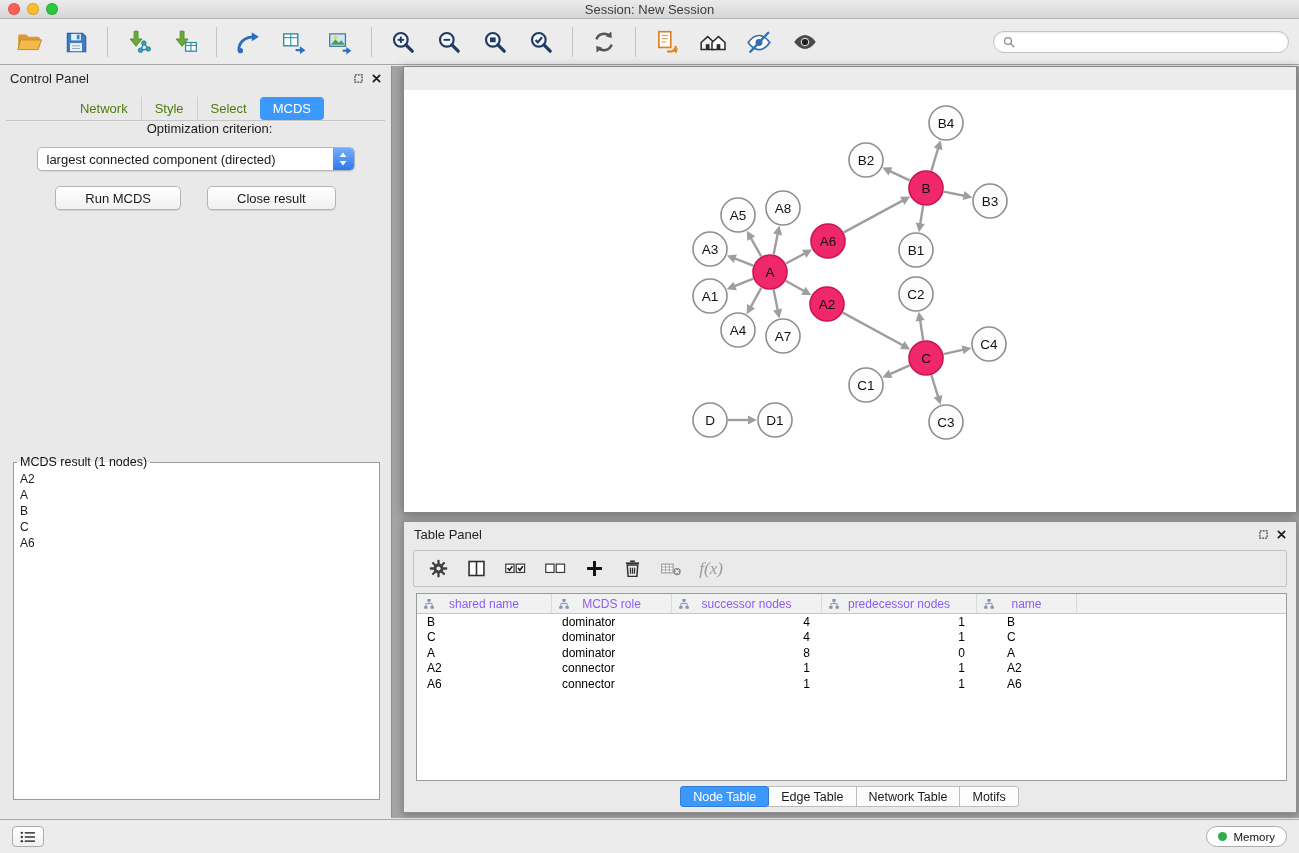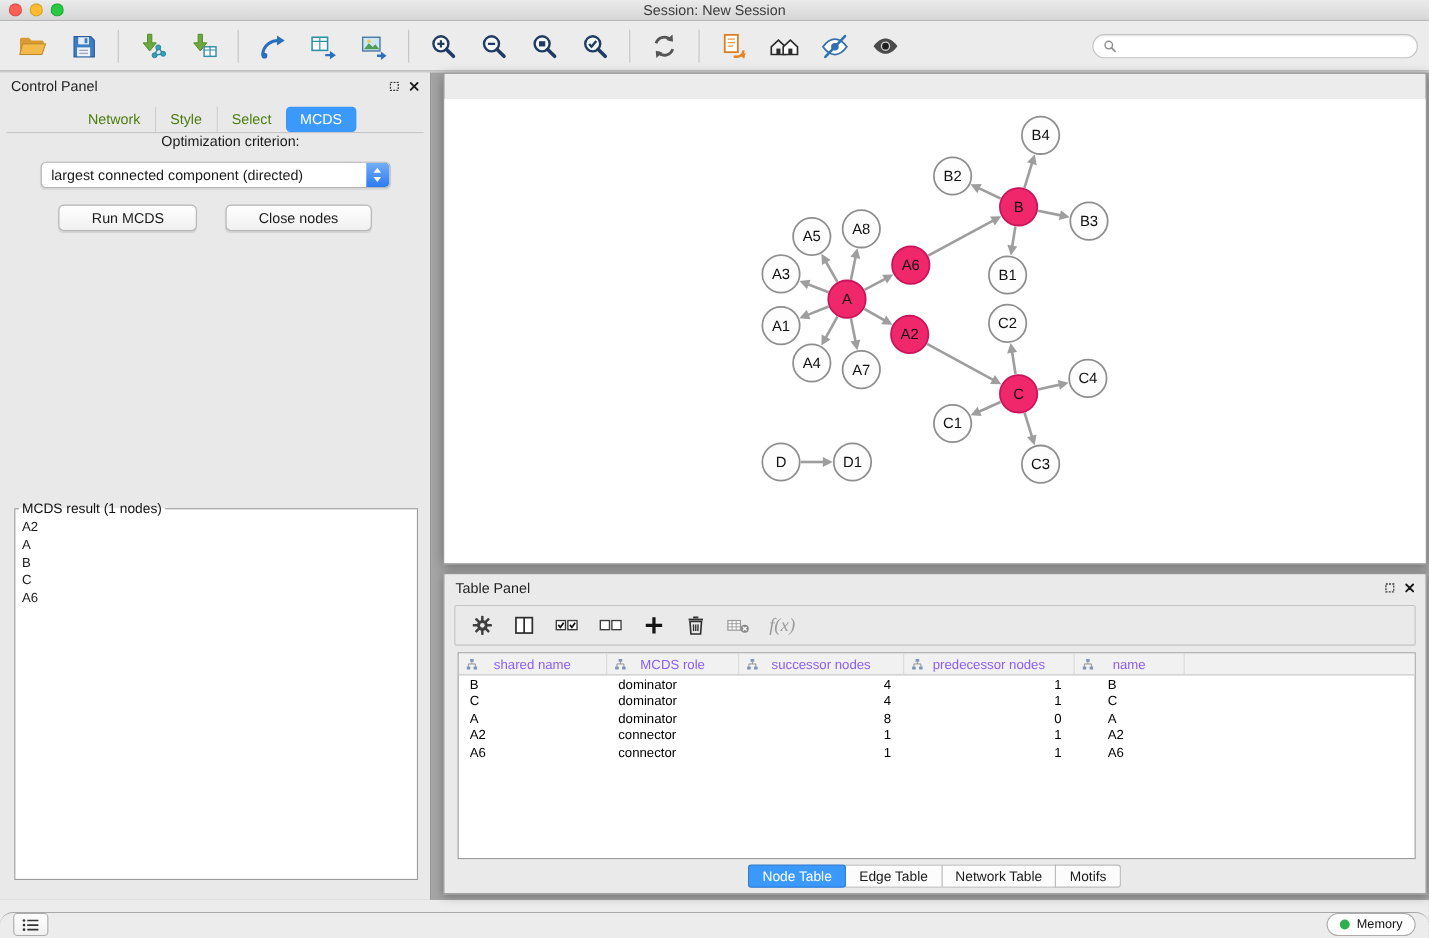--- a/index.html
+++ b/index.html
@@ -71,21 +71,21 @@
   .c0 { width:135px; } .c1 { width:120px; } .c2 { width:150px; } .c3 { width:155px; } .c4 { width:100px; }
   .td.c2, .td.c3 { text-align:right; padding-left:0; padding-right:12px; }
   .td.c4 { padding-left:30px; }
   .tp-tabs { position:absolute; bottom:5px; left:0; right:0; display:flex; justify-content:center; }
   .tp-tab { height:21px; padding:0 12px; display:flex; align-items:center; font-size:12.5px; background:#FCFCFC; border:1px solid #BDBDBD; margin-left:-1px; color:#1a1a1a; }
   .tp-tab:first-child { border-radius:3px 0 0 3px; }
   .tp-tab:last-child { border-radius:0 3px 3px 0; }
   .tp-tab.active { background:var(--accent-blue,#3B99FC); color:#fff; border-color:#2E7CD6; border-radius:3px; z-index:1; }
 
   
-  .statusbar { position:absolute; bottom:0; left:0; right:0; height:24px; background:#ECECEC; border-top:1px solid #A8A8A8; display:flex; padding:0 12px;border-radius:15px; }
+  .statusbar { position:absolute; bottom:0; left:0; right:0; height:34px; background:#ECECEC; border-top:1px solid #A8A8A8; display:flex; align-items:center; padding:0 12px; }
   .sb-left-btn { width:32px; height:21px; border:1px solid #ACACAC; border-radius:4px; background:linear-gradient(#FFFFFF,#F0F0F0); display:flex; align-items:center; justify-content:center; }
   .memory-btn { margin-left:auto; height:21px; border:1px solid #ACACAC; border-radius:11px; background:#FDFDFD; display:flex; align-items:center; gap:6px; padding:0 11px; font-size:11.5px; color:#111; }
   .mem-dot { width:9px; height:9px; border-radius:50%; background:var(--memory-dot,#2FAE4D); }
 </style>
 </head>
 <body>
 
 <div class="app">
 
   <div class="titlebar">
@@ -278,21 +278,21 @@
           <span>largest connected component (directed)</span>
           <span class="combo-step">
             <svg viewBox="0 0 10 16" width="10" height="16">
                 <path d="M5 1.5L8.4 6H1.6z" fill="#fff"></path>
                 <path d="M5 14.5L1.6 10h6.8z" fill="#fff"></path>
               </svg>
           </span>
         </div>
         <div class="cp-buttons">
           <button class="mac-btn">Run MCDS</button>
-          <button class="mac-btn">Close nodes</button>
+          <button class="mac-btn">Close result</button>
         </div>
         <fieldset class="result-box">
           <legend>MCDS result (1 nodes)</legend>
           <div class="result-list">
               <div class="result-item">A2</div>
               <div class="result-item">A</div>
               <div class="result-item">B</div>
               <div class="result-item">C</div>
               <div class="result-item">A6</div>
             </div>

